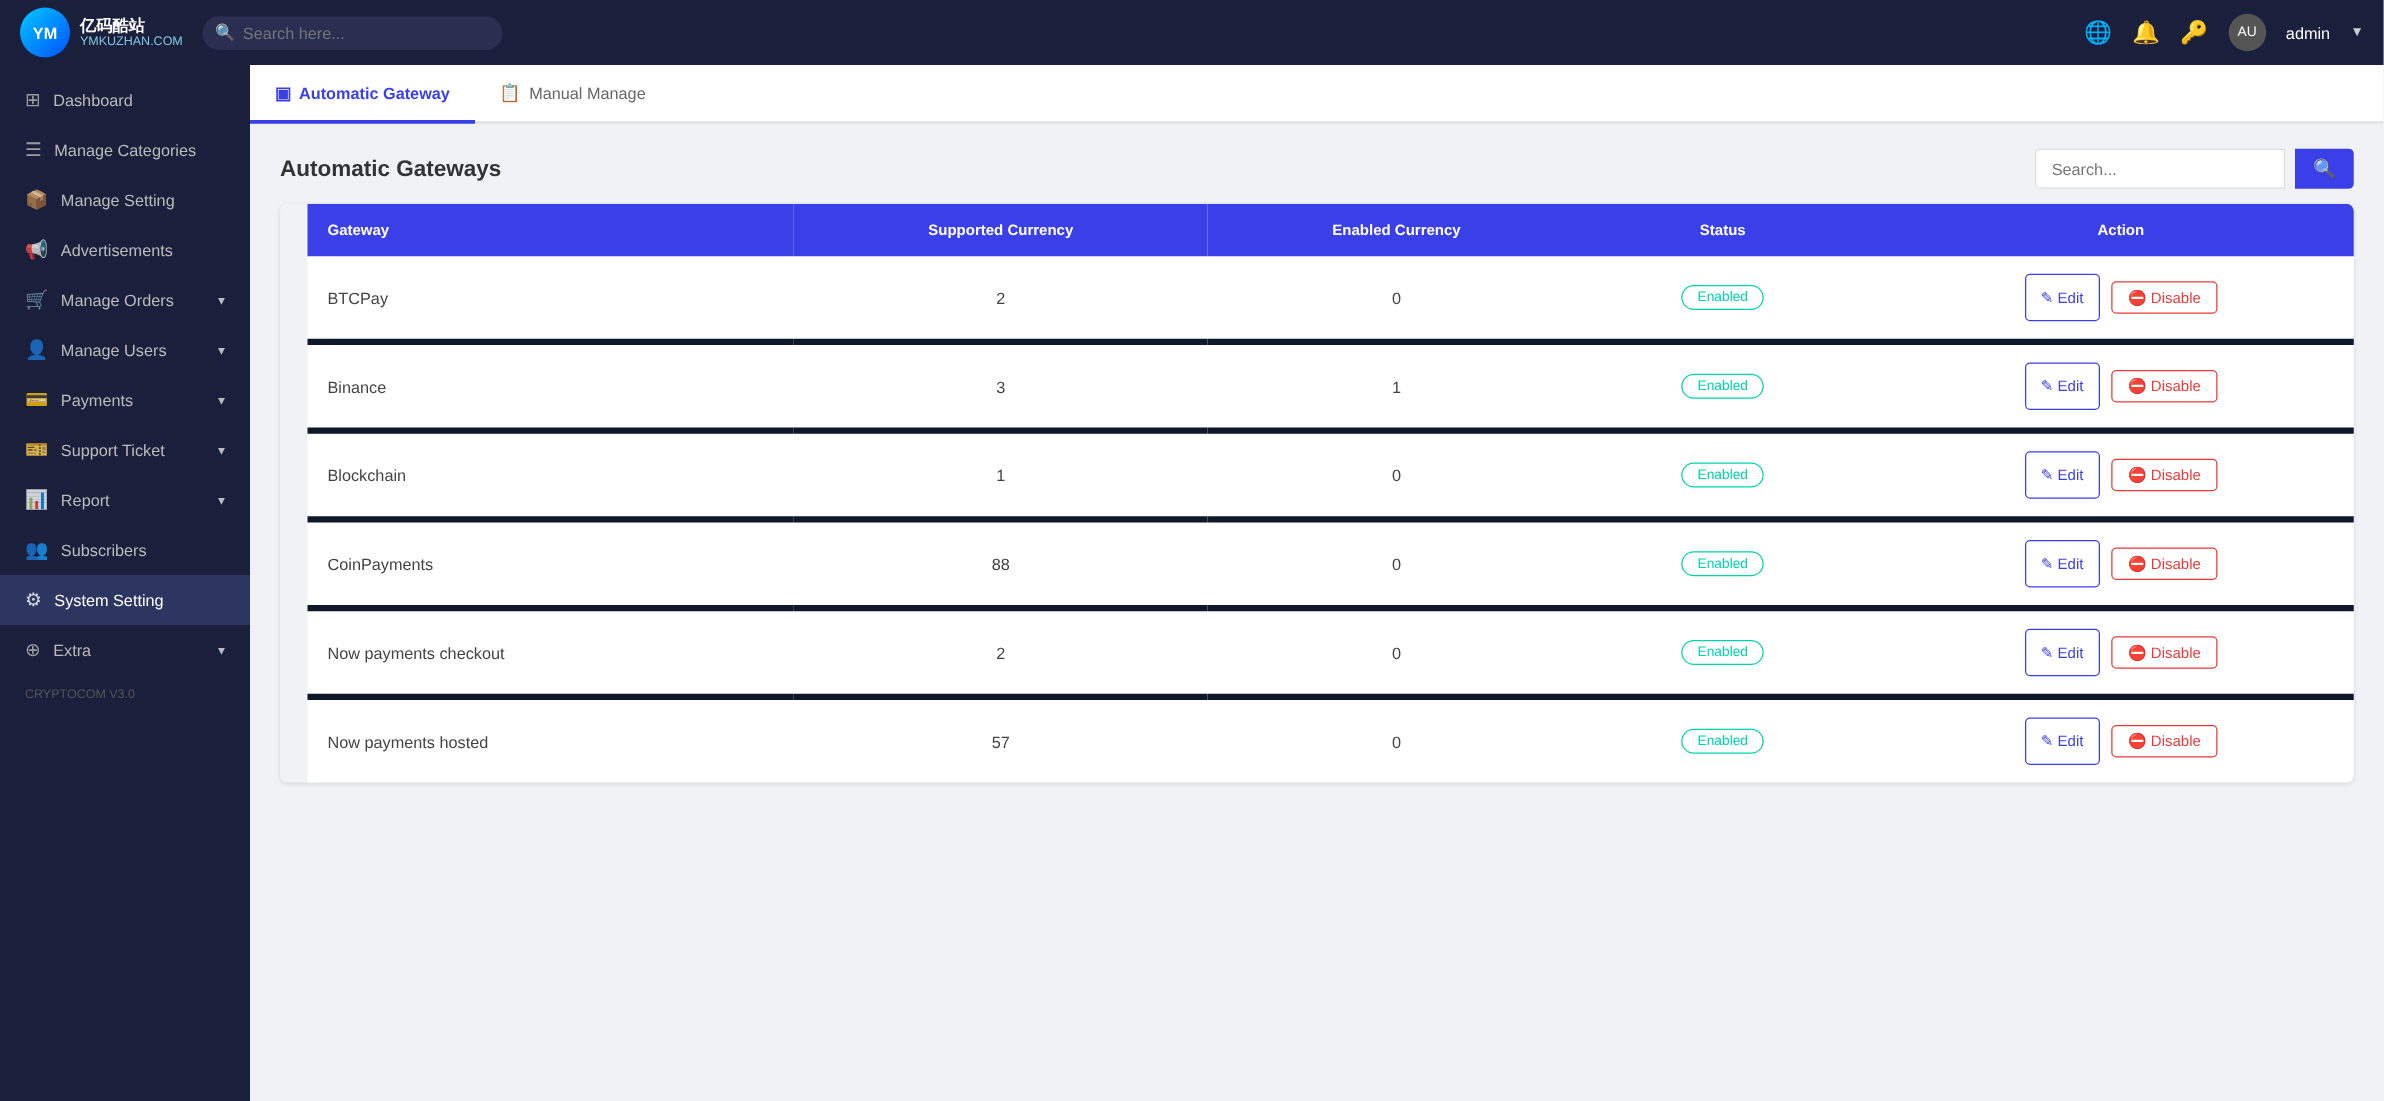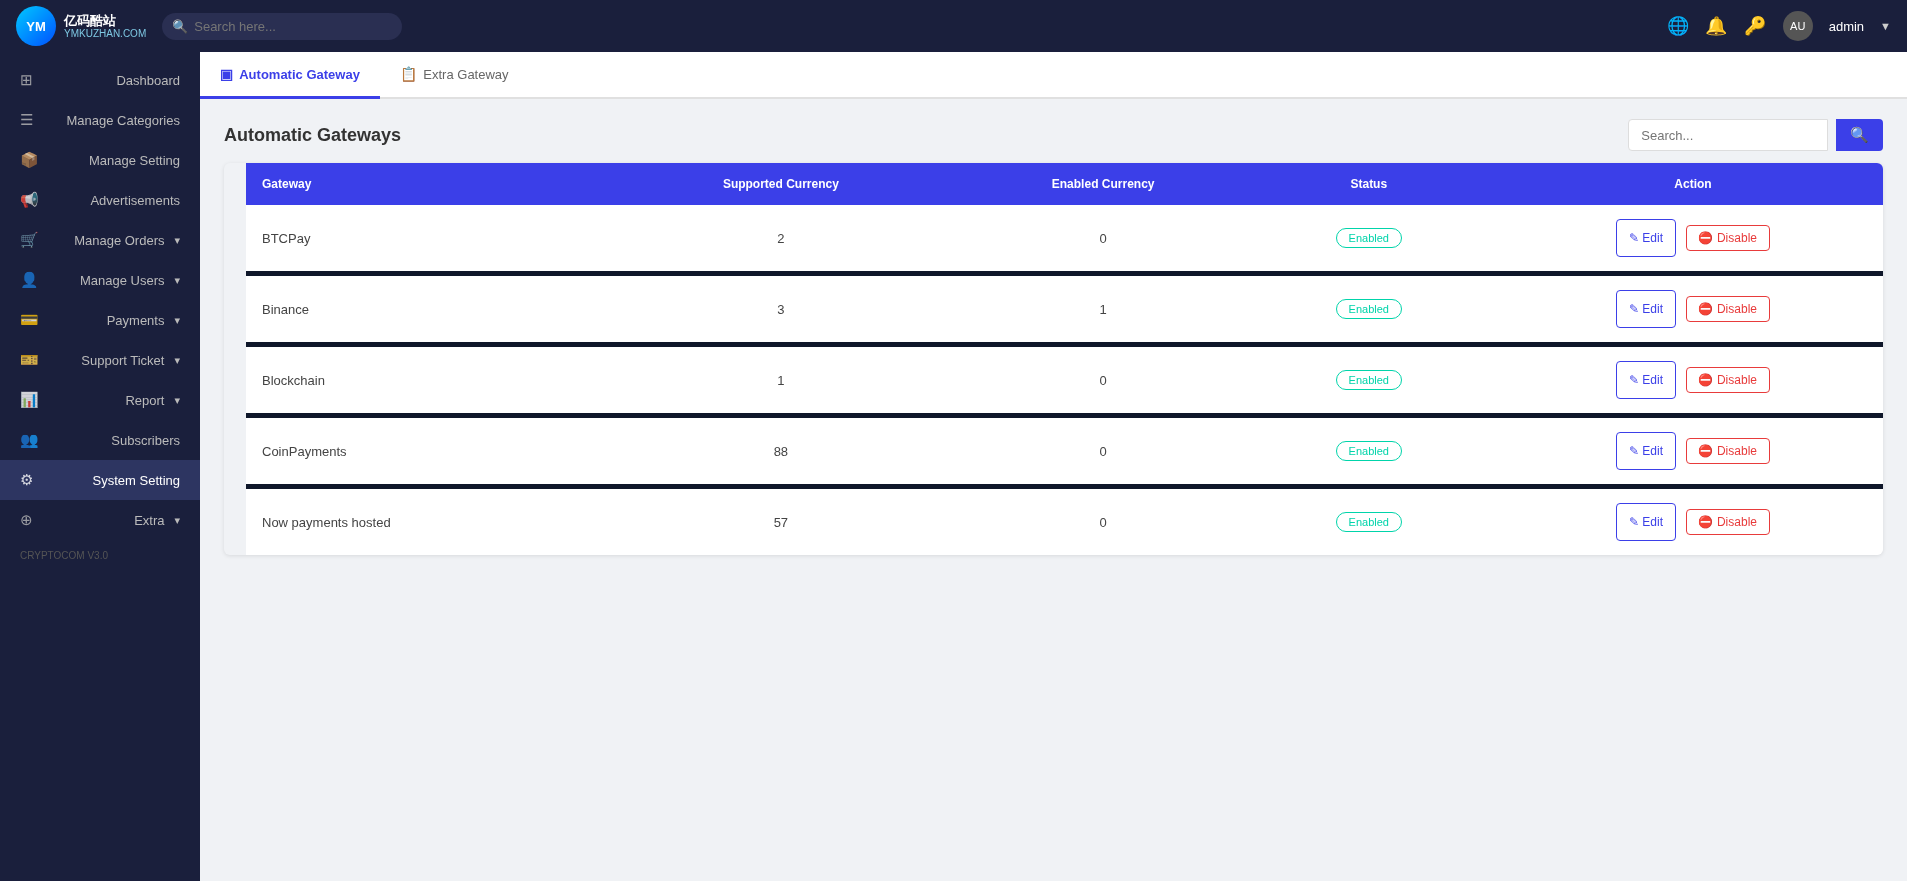--- a/index.html
+++ b/index.html
@@ -65,21 +65,21 @@
     .sidebar-item {
       display: flex; align-items: center; gap: 10px;
       padding: 11px 20px;
       color: #bbb;
       font-size: 13px;
       cursor: pointer;
       transition: background 0.15s;
     }
     .sidebar-item.active { background: #2d3561; color: white; }
     .sidebar-item .s-icon { font-size: 15px; opacity: 0.8; }
-    .sidebar-item .s-label { flex: 1; text-align: right; }
+    .sidebar-item .s-label { flex: 1; }
     .sidebar-item .s-caret { font-size: 11px; }
     .sidebar-bottom { margin-top: auto; padding: 10px 20px; color: #555; font-size: 10px; }
 
     
     .main-content { flex: 1; overflow-y: auto; background: #f0f2f5; padding: 0; }
 
     
     .tabs-bar {
       background: white;
       display: flex;
@@ -278,21 +278,21 @@
   <div class="main-content">
 
     <div class="tabs-bar">
 
     <div class="tab active">
     <span class="tab-icon">▣</span>
     <span>Automatic Gateway</span>
   </div>
         <div class="tab">
     <span class="tab-icon">📋</span>
-    <span>Extra Gateway</span>
+    <span>Manual Manage</span>
   </div>
       </div>
 
     <div class="page-header">
       <h2 class="page-title">Automatic Gateways</h2>
       <div class="header-search">
         <input type="text" style="border: 1px solid rgb(221, 221, 221); border-radius: 4px 0px 0px 4px; padding: 7px 12px; font-size: 13px; outline: none; width: 200px;" placeholder="Search...">
         <button class="header-search-btn">🔍</button>
       </div>
     </div>
@@ -353,20 +353,32 @@
     <td>0</td>
     <td>
       <span class="status-badge">Enabled</span>
     </td>
     <td>
       <button class="btn-edit">✎ Edit</button>
       <button class="btn-disable">⛔ Disable</button>
     </td>
   </tr>
             <tr>
+    <td>Now payments checkout</td>
+    <td>2</td>
+    <td>0</td>
+    <td>
+      <span class="status-badge">Enabled</span>
+    </td>
+    <td>
+      <button class="btn-edit">✎ Edit</button>
+      <button class="btn-disable">⛔ Disable</button>
+    </td>
+  </tr>
+            <tr>
     <td>Now payments hosted</td>
     <td>57</td>
     <td>0</td>
     <td>
       <span class="status-badge">Enabled</span>
     </td>
     <td>
       <button class="btn-edit">✎ Edit</button>
       <button class="btn-disable">⛔ Disable</button>
     </td>

